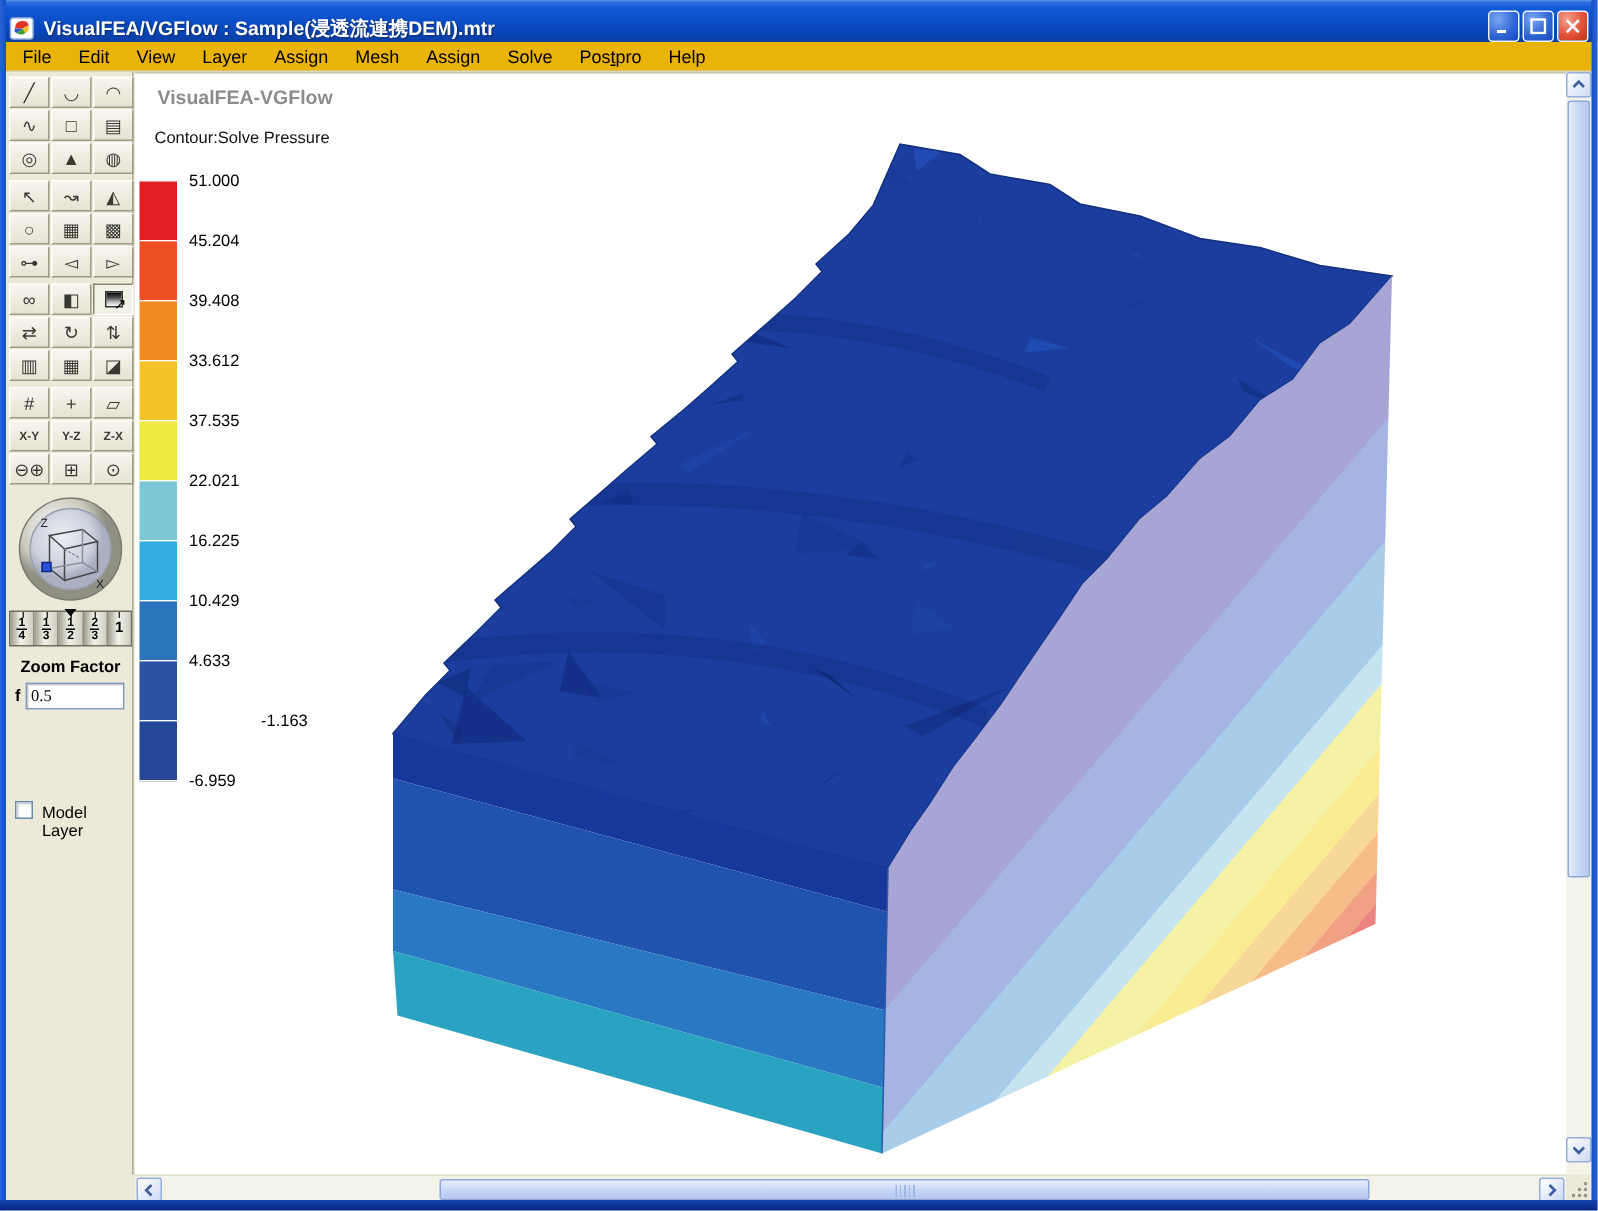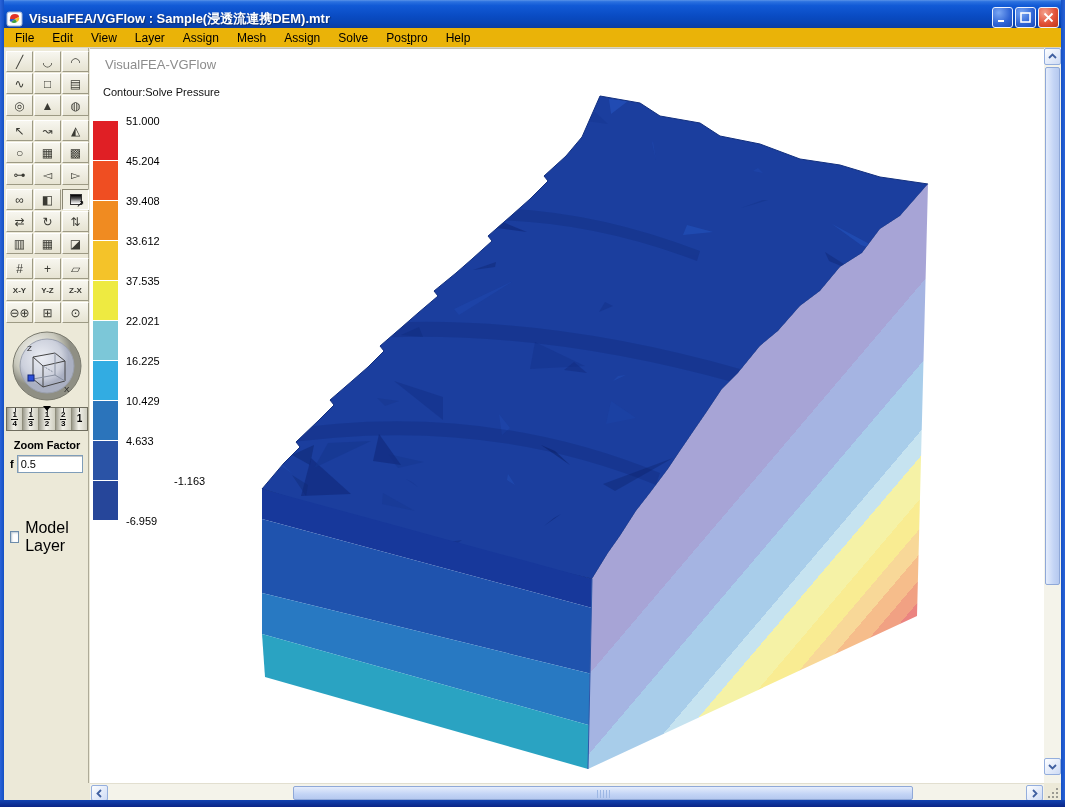--- a/index.html
+++ b/index.html
@@ -51,29 +51,29 @@
   .q-cell:before{content:"";position:absolute;top:0;left:50%;width:1px;height:4px;background:#333;}
   .frac{font-size:8px;line-height:1;text-align:center;color:#000;font-weight:bold;}
   .frac .num{display:block;border-bottom:1px solid #000;padding:0 1px;}
   .frac .den{display:block;}
   .frac.whole{font-size:10px;}
   
   .zf-title{font-size:11px;font-weight:bold;text-align:center;margin-top:8px;color:#000;}
   .zf-row{display:flex;align-items:center;margin-top:4px;}
   .zf-f{font-size:11px;font-weight:bold;margin:0 3px 0 4px;color:#000;}
   .zf-input{width:66px;height:18px;background:#fff;border:1px solid #7f9db9;box-shadow:inset 1px 1px 0 #c8c8c8;
-    font-size:11px;padding:2px 3px;color:#000;}
+    font-size:11px;padding:2px 3px;color:#000;font-family:Liberation Serif, serif;}
   
   .model-layer{display:flex;align-items:center;margin-top:46px;margin-left:4px;}
   .checkbox{width:12px;height:12px;background:#fff;border:1px solid #6d8cab;box-shadow:inset 1px 1px 2px #b9c6d2;margin-right:6px;}
-  .ml-label{font-size:16px;color:#000;}
+  .ml-label{font-size:11px;color:#000;margin-top:17px;}
   
   .canvas{position:absolute;left:90px;top:48px;width:954px;height:735px;background:#fff;overflow:hidden;
     border-top:1px solid #c6c3b2;}
-  .vp-heading{position:absolute;left:15px;top:8px;font-size:13px;font-weight:normal;color:#8c8c8c;letter-spacing:0;}
+  .vp-heading{position:absolute;left:15px;top:8px;font-size:13px;font-weight:bold;color:#8c8c8c;letter-spacing:0;}
   .vp-contour{position:absolute;left:13px;top:37px;font-size:11px;color:#111;}
   .legend{position:absolute;left:3px;top:72px;width:120px;}
   .legend-bar{position:absolute;left:0;top:0;width:25px;}
   .legend-seg{width:25px;height:40px;border-bottom:1px solid #fff;}
   .legend-label{position:absolute;left:33px;width:80px;font-size:11px;color:#000;line-height:14px;}
   svg.model{position:absolute;left:0;top:0;}
   
   .vsb{position:absolute;left:1044px;top:48px;width:17px;height:735px;background:#f4f3ea;}
   .hsb{position:absolute;left:90px;top:783px;width:954px;height:18px;background:#f4f3ea;border-top:1px solid #e2dfd0;}
   .sb-btn{position:absolute;background:linear-gradient(135deg,#fdfeff,#cedbf5);border:1px solid #94aedd;border-radius:2px;

